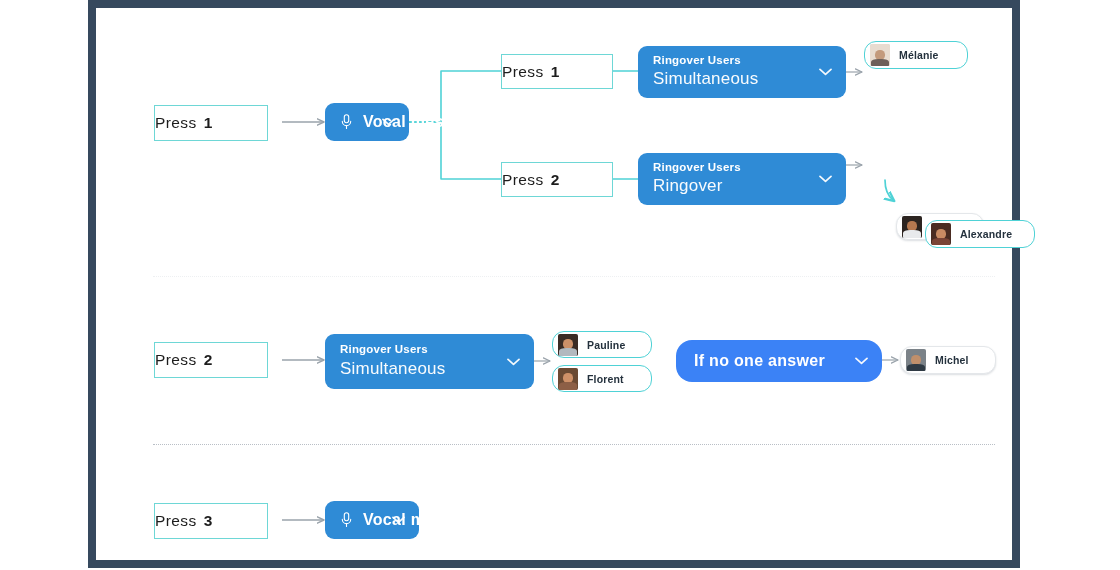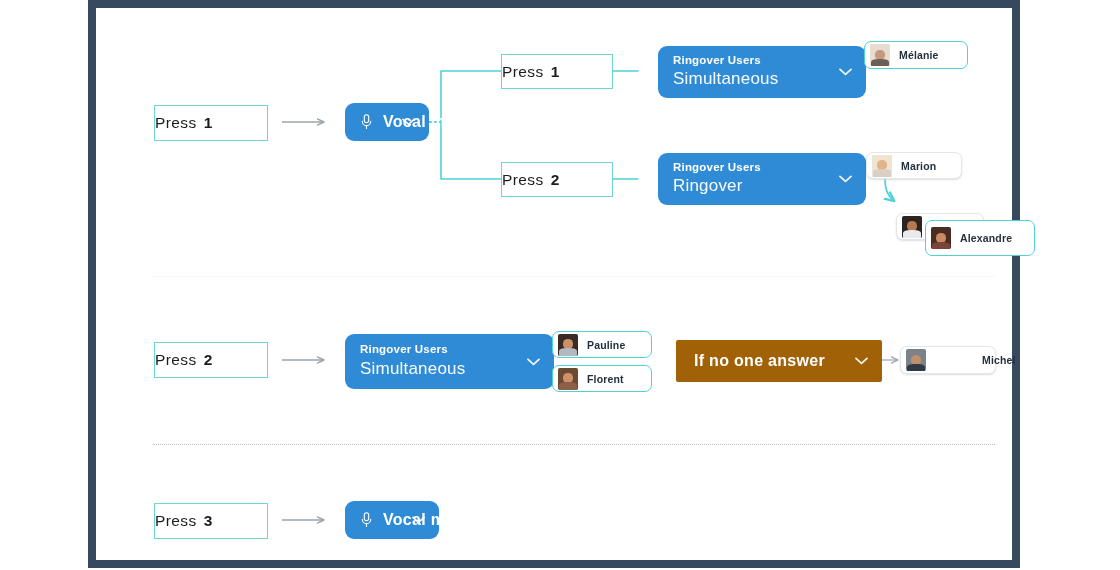--- a/index.html
+++ b/index.html
@@ -10,34 +10,34 @@
   .canvas{position:absolute;left:0;top:0;width:100%;height:100%;}
 
   
   .node{position:absolute;box-sizing:border-box;display:flex;align-items:center;}
 
   .press-box{border:1.6px solid #6ed7d6;border-radius:0;background:#fff;
              justify-content:flex-start;color:#1d1d1d;letter-spacing:.4px;}
   .press-box .lbl{font-size:15.5px;font-weight:400;}
   .press-box .num{font-size:15.5px;font-weight:700;margin-left:7px;}
 
-  .blue-box{background:#2f8bd6;border-radius:9px;color:#fff;margin-left:20px;}
-  .dark-box{background:#a16207;border-radius:2px;color:#fff;}
+  .blue-box{background:#2f8bd6;border-radius:9px;color:#fff;}
+  .dark-box{background:#3b82f6;border-radius:16px;color:#fff;}
 
   .bx-title{font-size:11.5px;font-weight:700;letter-spacing:.2px;line-height:1.35;}
   .bx-sub{font-size:17px;font-weight:400;letter-spacing:.2px;line-height:1.35;opacity:.97;}
   .bx-single{font-size:16px;font-weight:700;letter-spacing:.3px;}
 
   .chev{position:absolute;right:14px;top:50%;transform:translateY(-50%);
         width:13px;height:8px;opacity:.95;}
   .mic{position:absolute;left:16px;top:50%;transform:translateY(-50%);width:11px;height:16px;}
 
   
   .chip{position:absolute;box-sizing:border-box;display:flex;align-items:center;
-        background:#fff;border-radius:7px;padding-left:5px;}
+        background:#fff;border-radius:12px;padding-left:5px;}
   .chip-teal{border:1.6px solid #4fd2d6;}
   .chip-plain{border:1px solid #e4e7ea;box-shadow:0 1px 2px rgba(30,50,70,.16);}
   .chip .av{width:20px;height:22px;border-radius:2px;flex:none;background:#cfd6dc;
             overflow:hidden;position:relative;}
   .chip .nm{font-size:10.5px;font-weight:700;color:#24313d;margin-left:9px;letter-spacing:.15px;}
 
   
   .av .hair{position:absolute;left:0;top:0;width:100%;height:100%;}
   .av .face{position:absolute;left:24%;top:26%;width:52%;height:46%;border-radius:45%;}
   .av .body{position:absolute;left:6%;bottom:0;width:88%;height:32%;border-radius:42% 42% 0 0;}
@@ -140,37 +140,29 @@
 
     <div class="node blue-box" style="left:542px;top:145px;width:208px;height:52px;padding-left:15px;flex-direction:column;
                 align-items:flex-start;justify-content:center;">
       <span class="bx-title">Ringover Users</span>
       <span class="bx-sub">Ringover</span>
       <svg class="chev" viewBox="0 0 13 8">
         <path d="M1,1.4 L6.5,6.4 L12,1.4" fill="none" stroke="#fff" stroke-width="1.7" stroke-linecap="round" stroke-linejoin="round"></path>
       </svg>
     </div>
 
-    <div class="chip chip-plain" style="left:770px;top:144px;width:96px;height:27px;">
-      <span class="av">
-        <i class="hair" style="background:#f0e3cf;"></i>
-        <i class="face" style="background:#e0b48c;"></i>
-        <i class="body" style="background:#d9cfc3;"></i>
-      </span>
-      <span class="nm">Marion</span>
-    </div>
     <div class="chip chip-plain" style="left:800px;top:178px;width:88px;height:27px;margin-top:27px;">
       <span class="av">
         <i class="hair" style="background:#2c2420;"></i>
         <i class="face" style="background:#b5784f;"></i>
         <i class="body" style="background:#e8eaec;"></i>
       </span>
       <span class="nm">Paul</span>
     </div>
-    <div class="chip chip-teal" style="left:829px;top:212px;width:110px;height:36px;">
+    <div class="chip chip-teal" style="left:829px;top:212px;width:110px;height:28px;">
       <span class="av">
         <i class="hair" style="background:#4a2c22;"></i>
         <i class="face" style="background:#c98b63;"></i>
         <i class="body" style="background:#7a4436;"></i>
       </span>
       <span class="nm">Alexandre</span>
     </div>
 
     <div class="node press-box" style="left:58px;top:334px;width:114px;height:36px;">
       <span class="lbl">Press</span>
@@ -203,21 +195,21 @@
       <span class="nm">Pauline</span>
     </div>
 
     <div class="node dark-box" style="left:580px;top:332px;width:206px;height:42px;padding-left:18px;">
       <span class="bx-single">If no one answer</span>
       <svg class="chev" viewBox="0 0 13 8">
         <path d="M1,1.4 L6.5,6.4 L12,1.4" fill="none" stroke="#fff" stroke-width="1.7" stroke-linecap="round" stroke-linejoin="round"></path>
       </svg>
     </div>
 
-    <div class="chip chip-plain" style="left:804px;top:338px;width:96px;height:28px;gap:47px;">
+    <div class="chip chip-plain" style="left:804px;top:338px;width:96px;height:28px;">
       <span class="av">
         <i class="hair" style="background:#7b8288;"></i>
         <i class="face" style="background:#c08f6b;"></i>
         <i class="body" style="background:#2f3a44;"></i>
       </span>
       <span class="nm">Michel</span>
     </div>
 
     <div class="node press-box" style="left:58px;top:495px;width:114px;height:36px;">
       <span class="lbl">Press</span>

